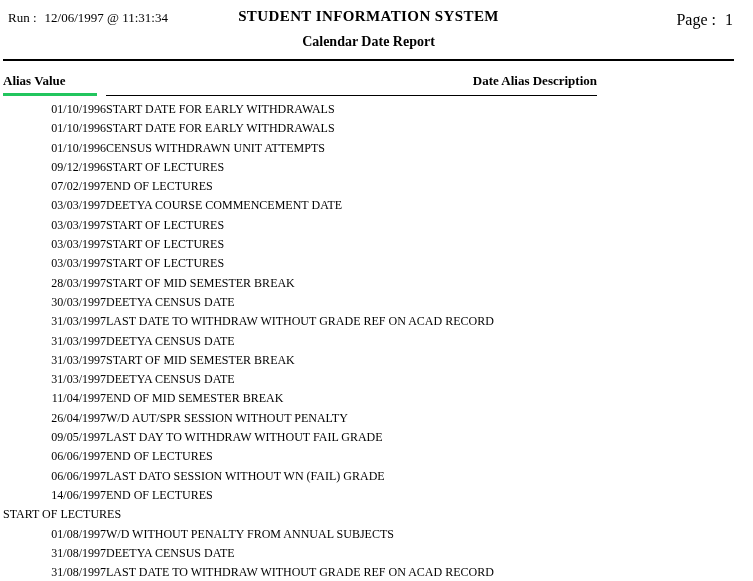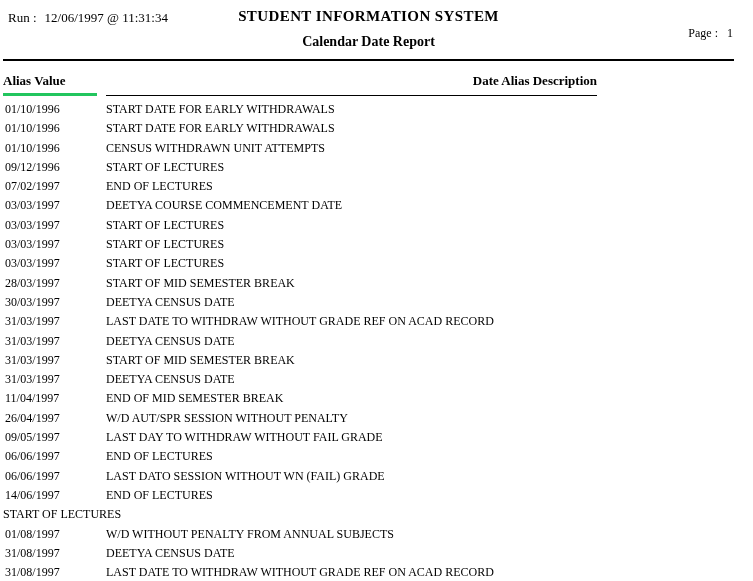--- a/index.html
+++ b/index.html
@@ -33,22 +33,22 @@
   .report-title {
     text-align: center;
     font-size: 15px;
     font-weight: bold;
     letter-spacing: 0.4px;
     padding-top: 0;
   }
   .page-info {
     position: absolute;
     right: 1px;
-    top: 18px;
-    font-size: 12px;
+    top: 3px;
+    font-size: 16px;
     white-space: nowrap;
   }
   .page-info .page-label { margin-right: 9px; }
   .report-subtitle {
     text-align: center;
     font-size: 14px;
     font-weight: bold;
     margin-top: 8px;
   }
   .title-rule {
@@ -82,20 +82,21 @@
   .row {
     display: flex;
     height: 19.3px;
     line-height: 19.3px;
     font-size: 12px;
     white-space: nowrap;
   }
   .cell-date {
     width: 103px;
     padding-left: 2px;
+    text-align: right;
   }
   .cell-desc {
     flex: 1;
     font-size: 12px;
   }
 </style>
 </head>
 <body>
 
 <div class="page">

